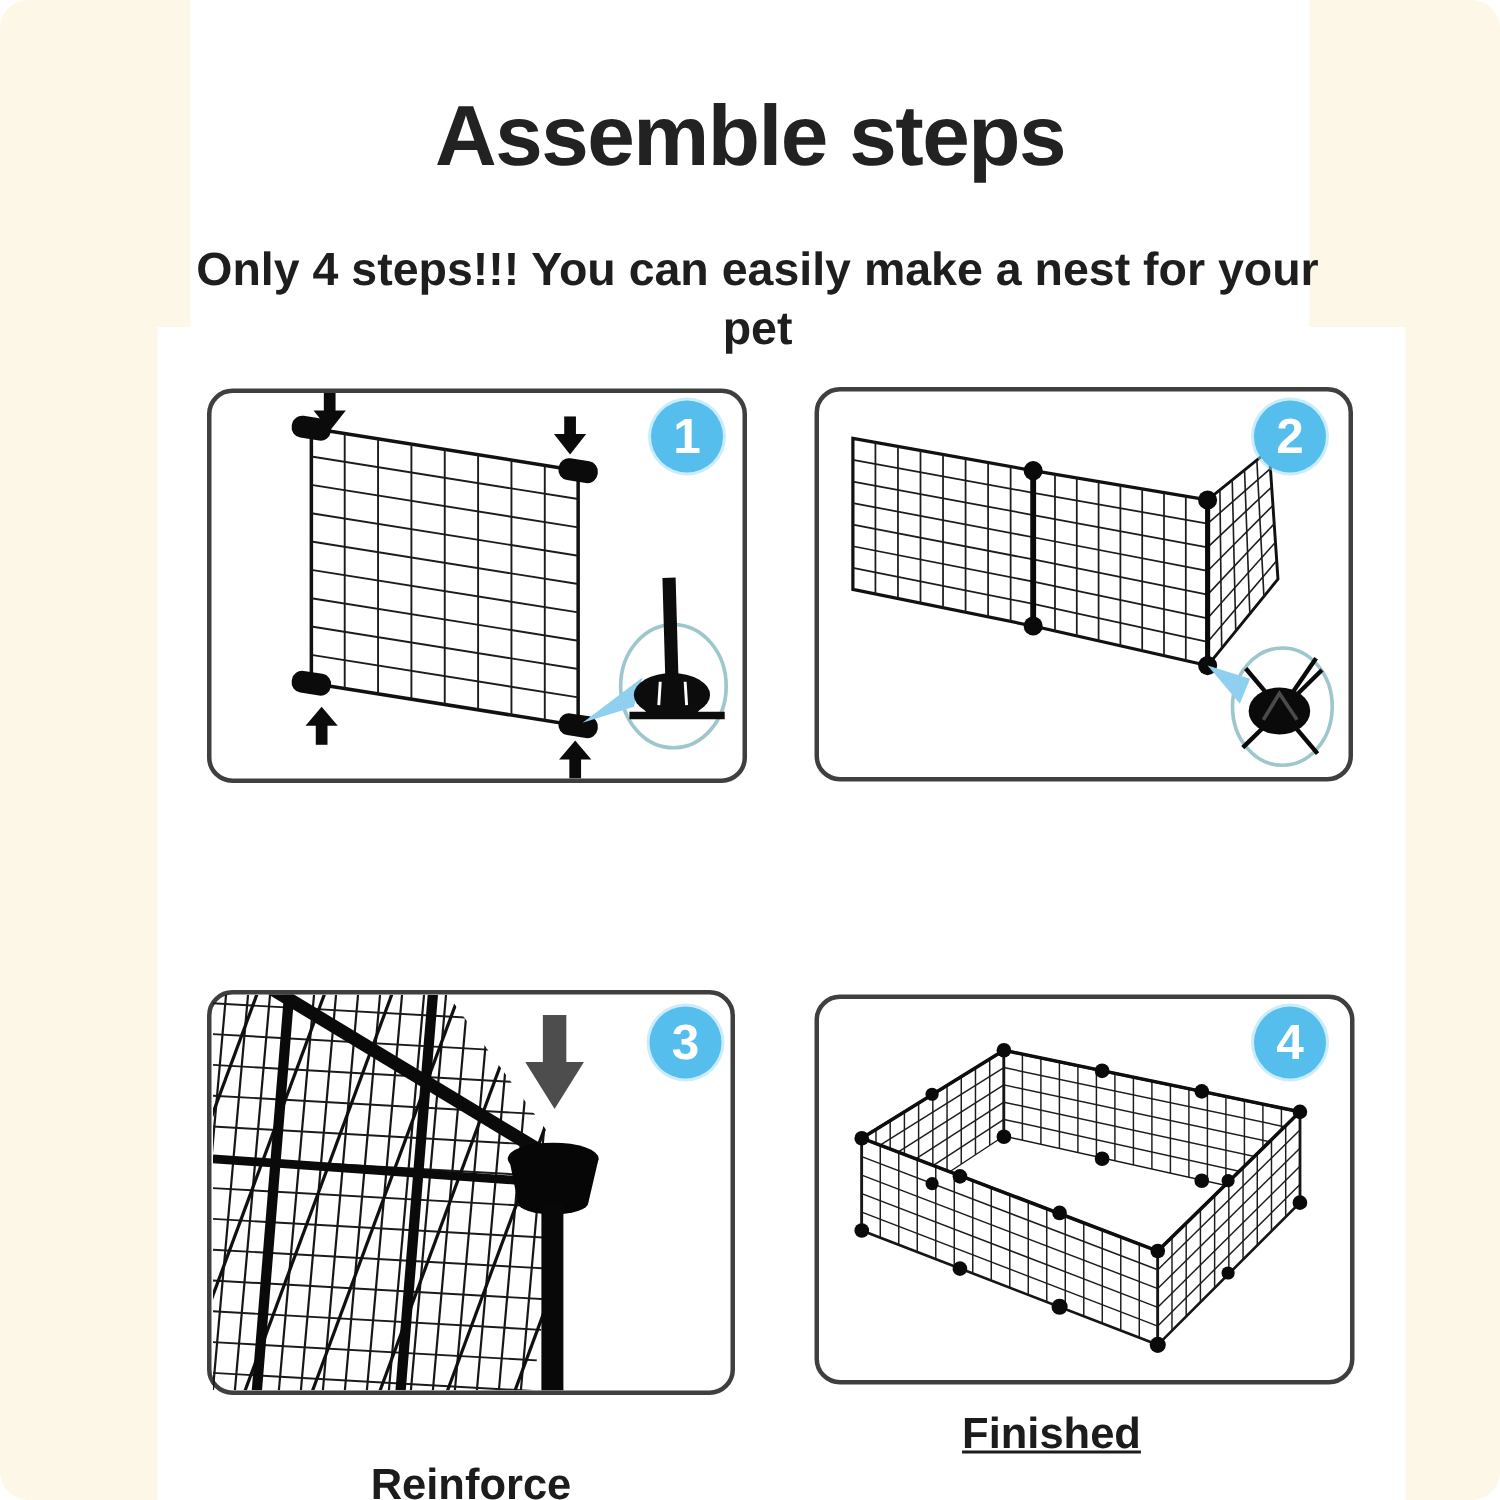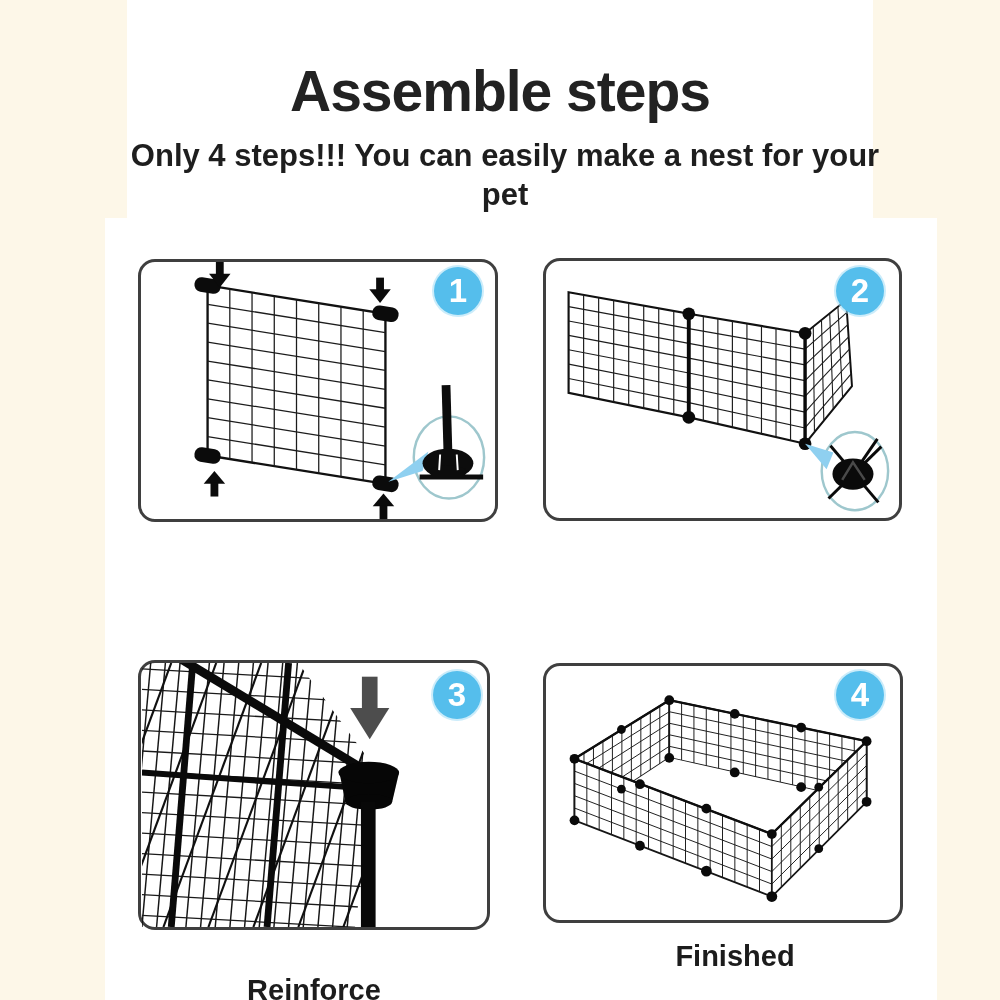--- a/index.html
+++ b/index.html
@@ -1,25 +1,25 @@
 <!DOCTYPE html>
 <html><head>
 <meta charset="utf-8">
 <style>
   html,body{margin:0;padding:0;}
   body{width:1000px;height:1000px;overflow:hidden;
        font-family:"Liberation Sans", sans-serif;}
-  .page{position:relative;width:1000px;height:1000px;background:#FDF7E8;}
+  .page{position:relative;width:1000px;height:1000px;background:#FDF7E8;border-radius:19px;}
   .white-block{position:absolute;background:#FFFFFF;}
   #title-block{left:127px;top:0;width:746px;height:222px;}
   #content-block{left:105px;top:218px;width:832px;height:782px;}
 
   .title{position:absolute;left:127px;top:58px;width:746px;text-align:center;
          font-size:57px;font-weight:bold;color:#222;letter-spacing:-1px;}
-  .subtitle{position:absolute;left:105px;top:136px;width:800px;text-align:center;
+  .subtitle{position:absolute;left:105px;top:160px;width:800px;text-align:center;
             font-size:31px;font-weight:bold;color:#1e1e1e;line-height:39px;}
 
   .card{position:absolute;background:#fff;border:3px solid #3f3f3f;border-radius:17px;box-sizing:border-box;}
   #card1{left:138px;top:259px;width:360px;height:263px;}
   #card2{left:543px;top:258px;width:359px;height:263px;}
   #card3{left:138px;top:660px;width:352px;height:270px;}
   #card4{left:543px;top:663px;width:360px;height:260px;}
   .card svg{position:absolute;left:0;top:0;width:100%;height:100%;}
 
   .badge{position:absolute;width:48px;height:48px;border-radius:50%;
@@ -29,21 +29,21 @@
   #card1 .badge{left:293px;top:5px;}
   #card2 .badge{left:290px;top:6px;}
   #card3 .badge{left:292px;top:8px;}
   #card4 .badge{left:290px;top:5px;}
 
   .caption{position:absolute;text-align:center;font-weight:bold;color:#1c1c1c;
            font-size:29px;line-height:31px;}
   #caption1{left:138px;top:534px;width:360px;}
   #caption2{left:543px;top:536px;width:359px;}
   #caption3{left:138px;top:941px;width:352px;margin-top:34px;}
-  #caption4{left:555px;top:941px;width:360px;}
+  #caption4{left:521px;top:941px;width:360px;text-decoration:underline;}
   .caption span{display:block;}
 </style>
 </head>
 <body>
 
 <div class="page">
 
   <div class="white-block" id="title-block"></div>
   <div class="white-block" id="content-block"></div>
 

